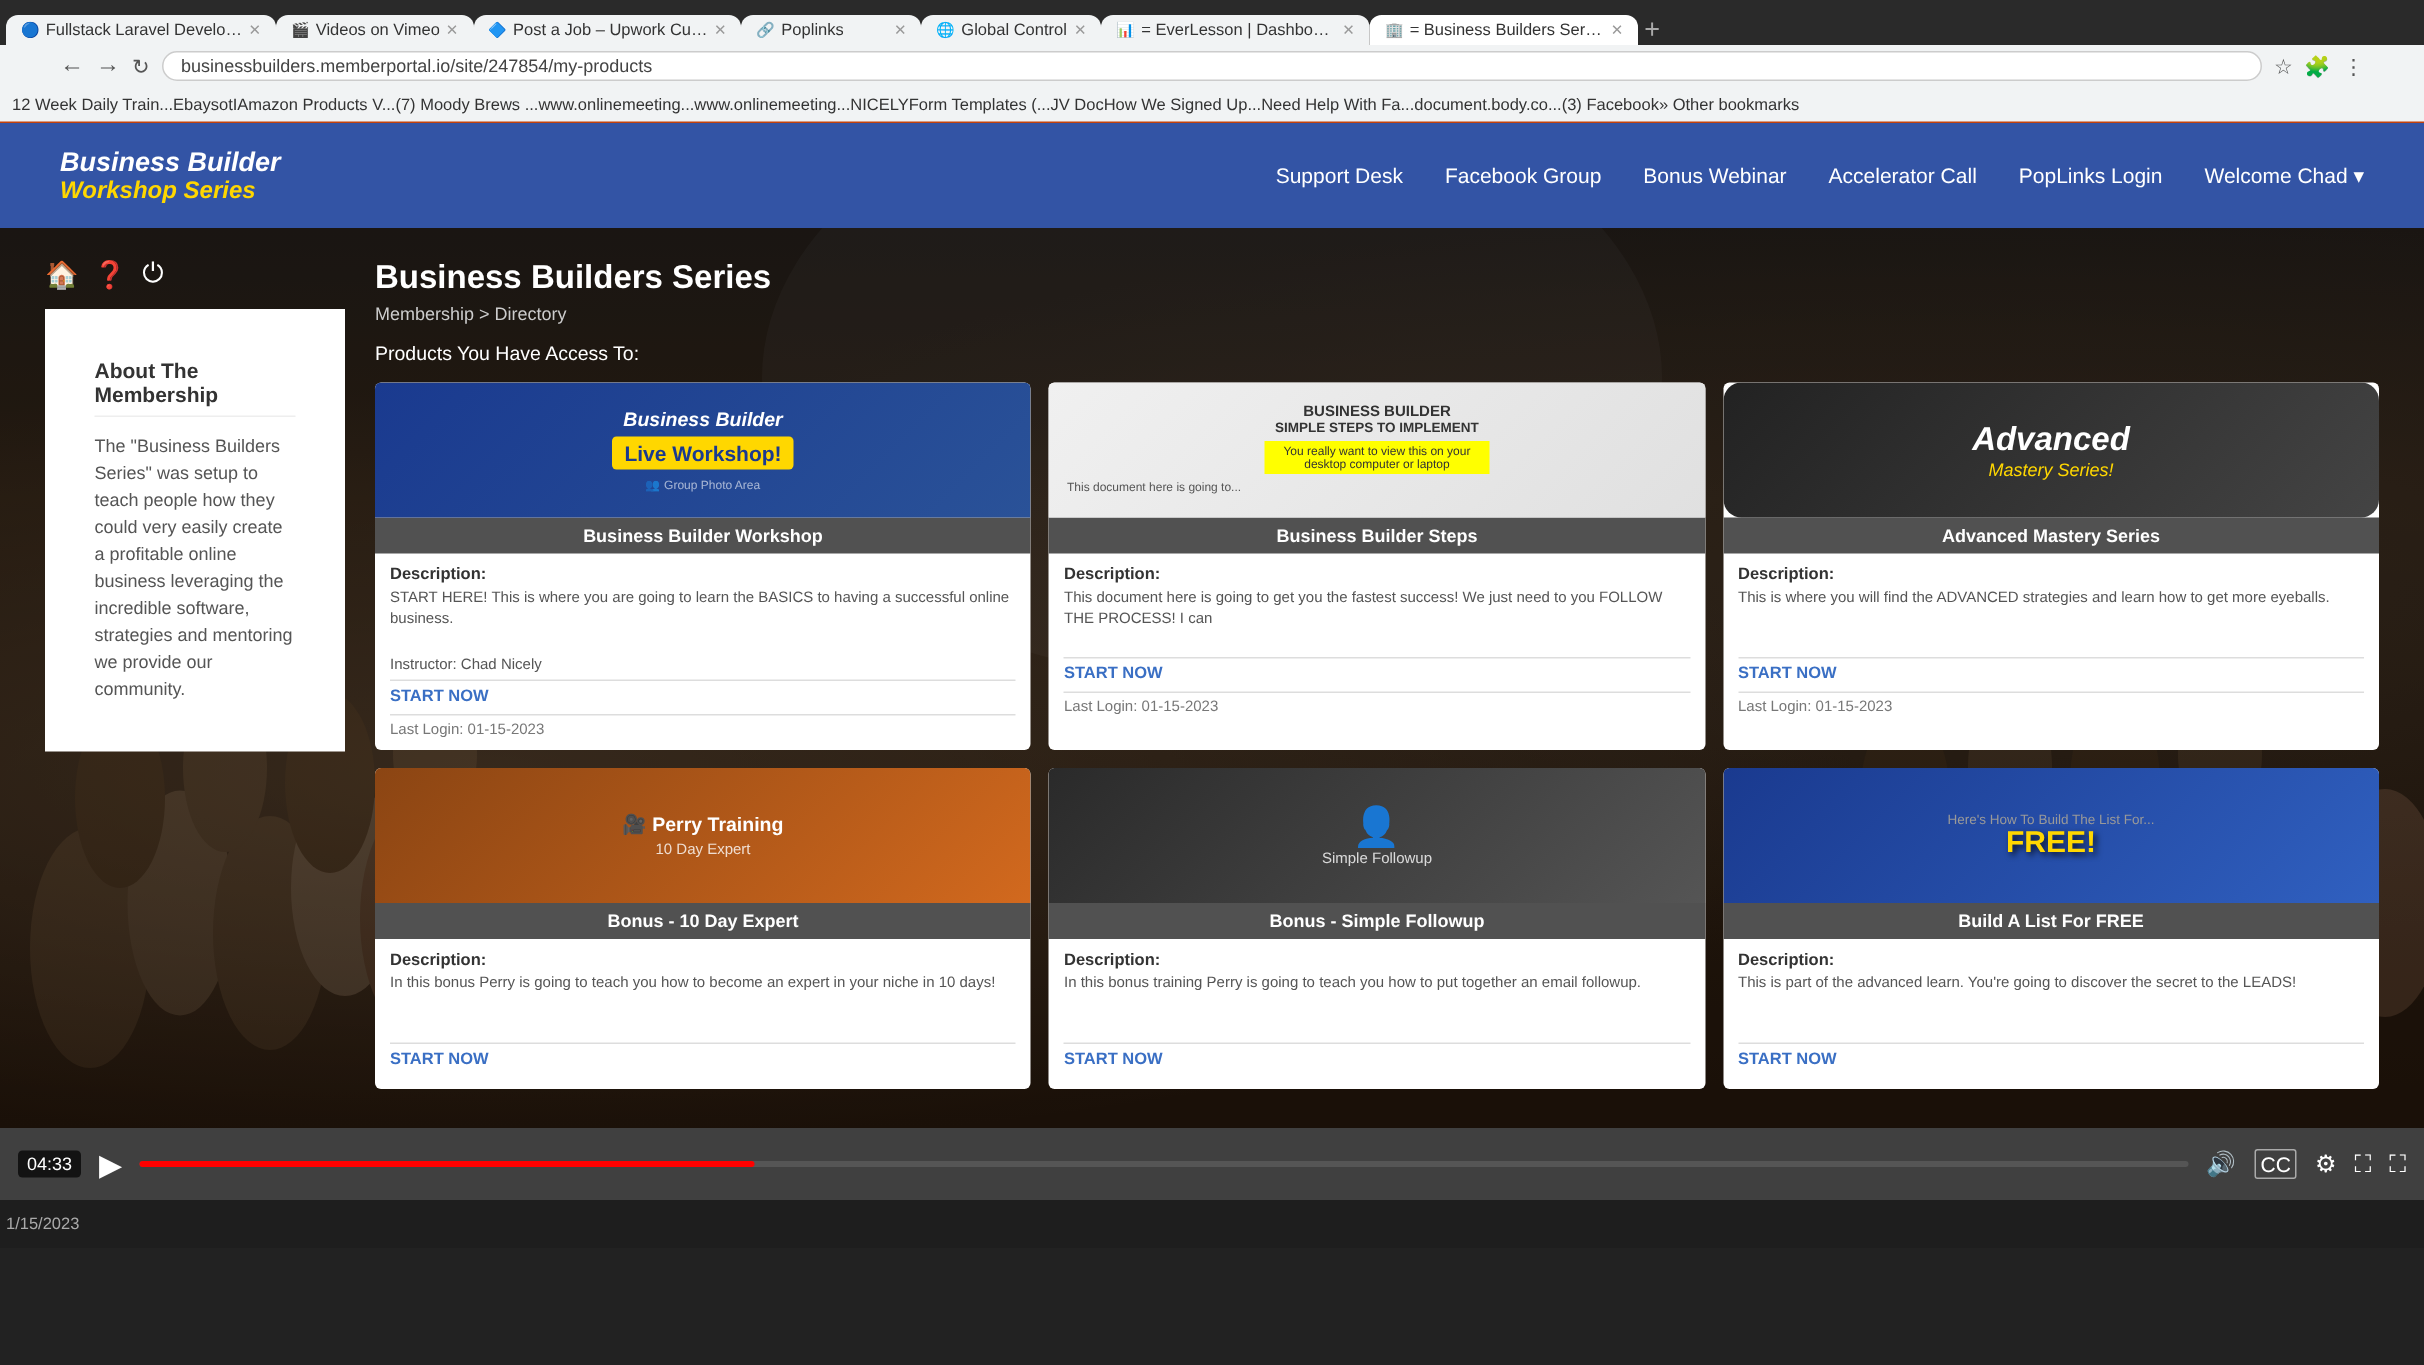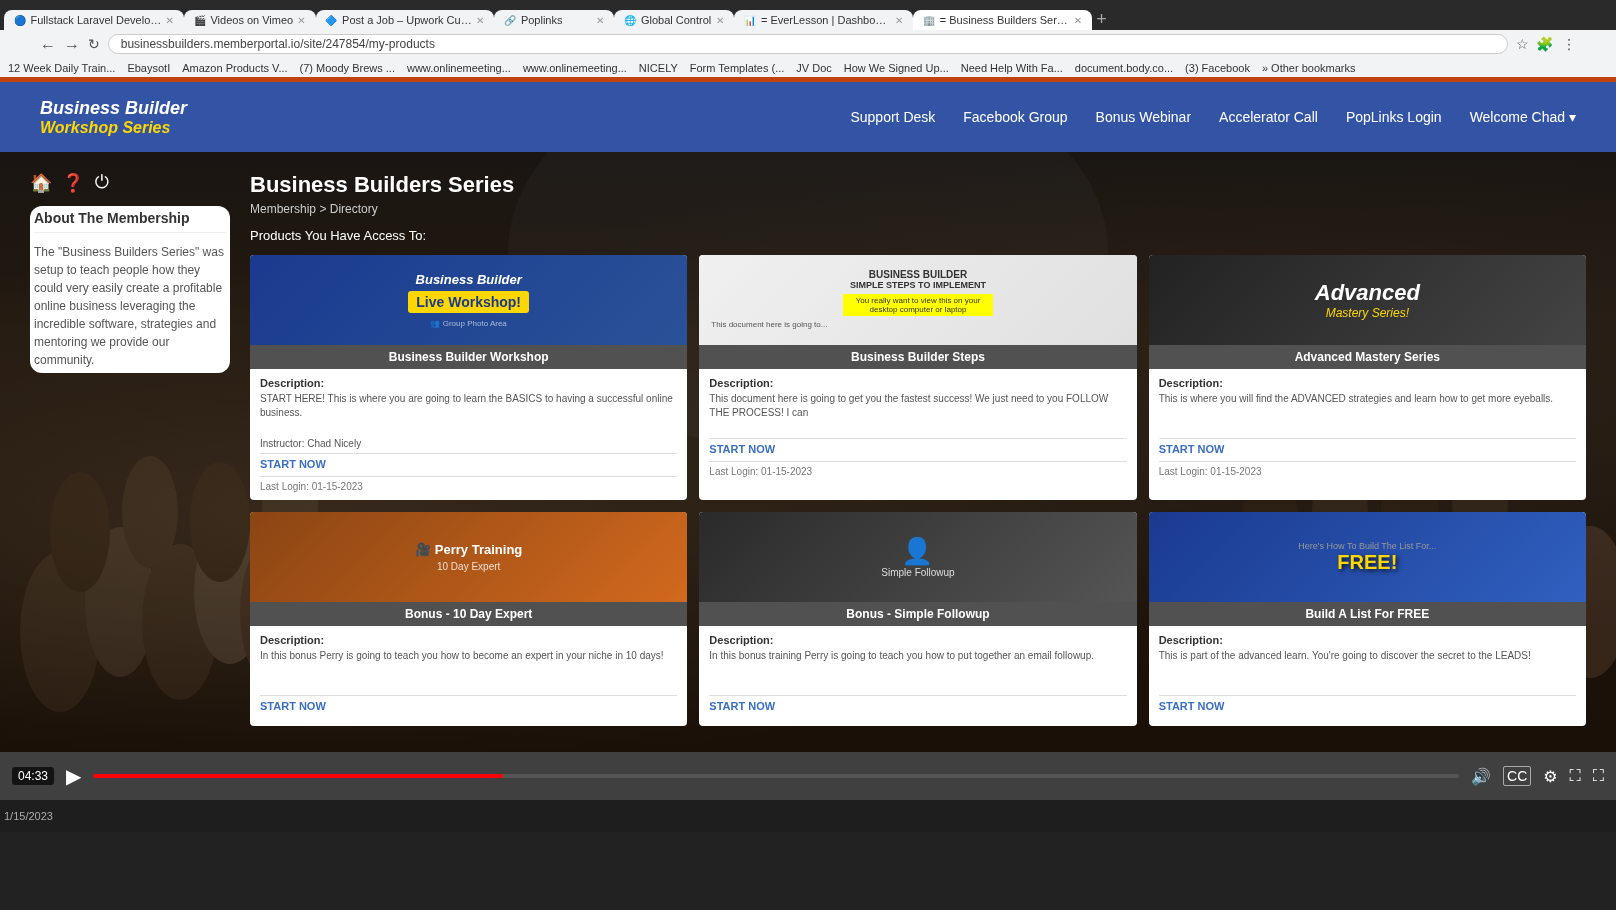--- a/index.html
+++ b/index.html
@@ -6,21 +6,21 @@
     body { font-family: Arial, sans-serif; font-size: 13px; background: #222; overflow-x: hidden; }
     .tab { background: #f1f3f4; border-radius: 8px 8px 0 0; padding: 4px 10px; font-size: 11px; color: #333; display: flex; align-items: center; gap: 4px; min-width: 120px; max-width: 180px; }
     .tab.active { background: #fff; }
     .tab-close { color: #999; font-size: 10px; margin-left: auto; cursor: pointer; }
     .tabs-row { display: flex; align-items: flex-end; background: #2a2a2a; padding: 4px 0 0 4px; overflow: hidden; height: 30px; }
 
     .address-bar { background: #f1f3f4; height: 28px; display: flex; align-items: center; padding: 0 40px; gap: 8px; }
     .address-input { flex: 1; background: white; border: 1px solid #ccc; border-radius: 14px; padding: 2px 12px; font-size: 12px; color: #444; }
 
     
-    .bookmarks-bar { background: #f1f3f4; padding: 2px 8px; display: flex; align-items: center; gap: 12px; height: 24px; overflow: hidden; border-bottom: 5px solid #c2410c; font-size: 11px; color: #333; }
+    .bookmarks-bar { background: #f1f3f4; padding: 2px 8px; display: flex; align-items: center; gap: 0; height: 24px; overflow: hidden; border-bottom: 1px solid #c2410c; font-size: 11px; color: #333; }
     .bookmark-item { white-space: nowrap; cursor: pointer; color: #333; }
 
     
     .site-header { background: #3354a5; padding: 0 40px; display: flex; align-items: center; justify-content: space-between; height: 70px; }
     .logo-area { display: flex; flex-direction: column; }
     .logo-title { color: white; font-size: 18px; font-weight: bold; font-style: italic; }
     .logo-subtitle { color: #ffd700; font-size: 16px; font-weight: bold; font-style: italic; }
     .nav-menu { display: flex; align-items: center; gap: 28px; }
     .nav-item { color: white; font-size: 14px; cursor: pointer; text-decoration: none; }
     .nav-dropdown { display: flex; align-items: center; gap: 4px; }
@@ -34,38 +34,38 @@
       radial-gradient(ellipse at 80% 40%, rgba(80,70,60,0.4) 0%, transparent 50%),
       linear-gradient(to bottom, #1a1a1a 0%, #2a2015 30%, #1a1008 100%); z-index: 0; }
 
     .content-area { position: relative; z-index: 1; display: flex; gap: 20px; padding: 20px 30px; }
 
     
     .sidebar { width: 200px; flex-shrink: 0; }
     .sidebar-icons { display: flex; gap: 10px; margin-bottom: 12px; }
     .sidebar-icon { color: white; font-size: 18px; cursor: pointer; }
 
-    .about-box { background: white; border-radius: 12px; padding: 4px; }
+    .about-box { background: white; border-radius: 0; padding: 33px; }
     .about-title { font-size: 14px; font-weight: bold; color: #333; margin-bottom: 10px; border-bottom: 1px solid #eee; padding-bottom: 6px; }
     .about-text { font-size: 12px; color: #555; line-height: 1.5; }
 
     
     .main-content { flex: 1; }
     .page-title { color: white; font-size: 22px; font-weight: bold; margin-bottom: 4px; }
     .breadcrumb { color: #ccc; font-size: 12px; margin-bottom: 12px; }
     .breadcrumb span { cursor: pointer; }
     .products-label { color: white; font-size: 13px; margin-bottom: 12px; }
 
     
     .products-grid { display: grid; grid-template-columns: repeat(3, 1fr); gap: 12px; }
     .product-card { background: white; border-radius: 4px; overflow: hidden; cursor: pointer; }
     .product-thumbnail { height: 90px; position: relative; overflow: hidden; display: flex; align-items: center; justify-content: center; }
     .product-thumbnail.workshop { background: linear-gradient(135deg, #1a3a8f 0%, #2a5298 100%); }
     .product-thumbnail.steps { background: linear-gradient(135deg, #f0f0f0 0%, #e0e0e0 100%); }
-    .product-thumbnail.advanced { background: linear-gradient(135deg, #222 0%, #444 100%); }
+    .product-thumbnail.advanced { background: linear-gradient(135deg, #222 0%, #444 100%); border-radius: 12px; }
     .product-thumbnail.bonus10 { background: linear-gradient(135deg, #8b4513 0%, #d2691e 100%); }
     .product-thumbnail.simplefollowup { background: linear-gradient(135deg, #2a2a2a 0%, #555 100%); }
     .product-thumbnail.buildlist { background: linear-gradient(135deg, #1a3a8f 0%, #3060c0 100%); }
 
     .product-title-bar { background: rgba(50,50,50,0.85); color: white; font-size: 12px; font-weight: bold; padding: 5px 8px; text-align: center; }
     .product-body { padding: 8px 10px; }
     .desc-label { font-size: 11px; font-weight: bold; color: #333; margin-bottom: 3px; }
     .desc-text { font-size: 10px; color: #555; line-height: 1.4; margin-bottom: 4px; min-height: 42px; }
     .instructor { font-size: 10px; color: #555; margin-bottom: 4px; }
     .start-now-btn { color: #3a6fc4; font-size: 11px; font-weight: bold; cursor: pointer; border: none; background: none; padding: 0; margin-bottom: 6px; display: block; }

